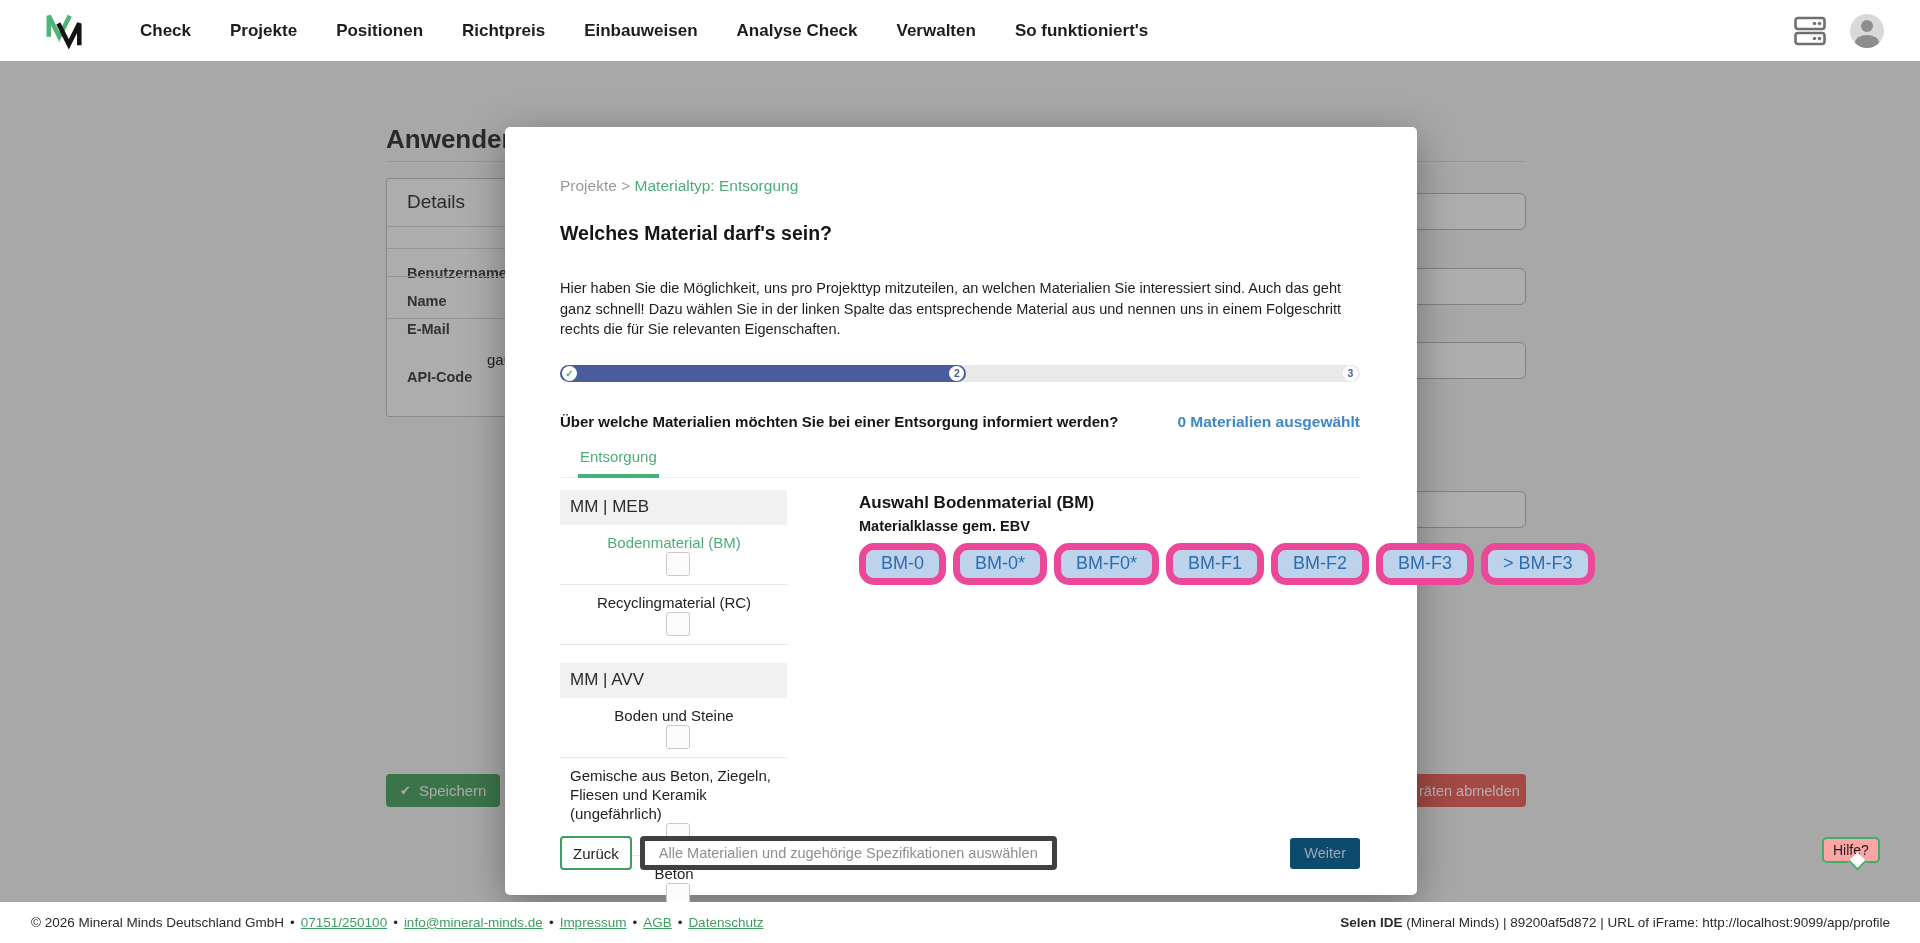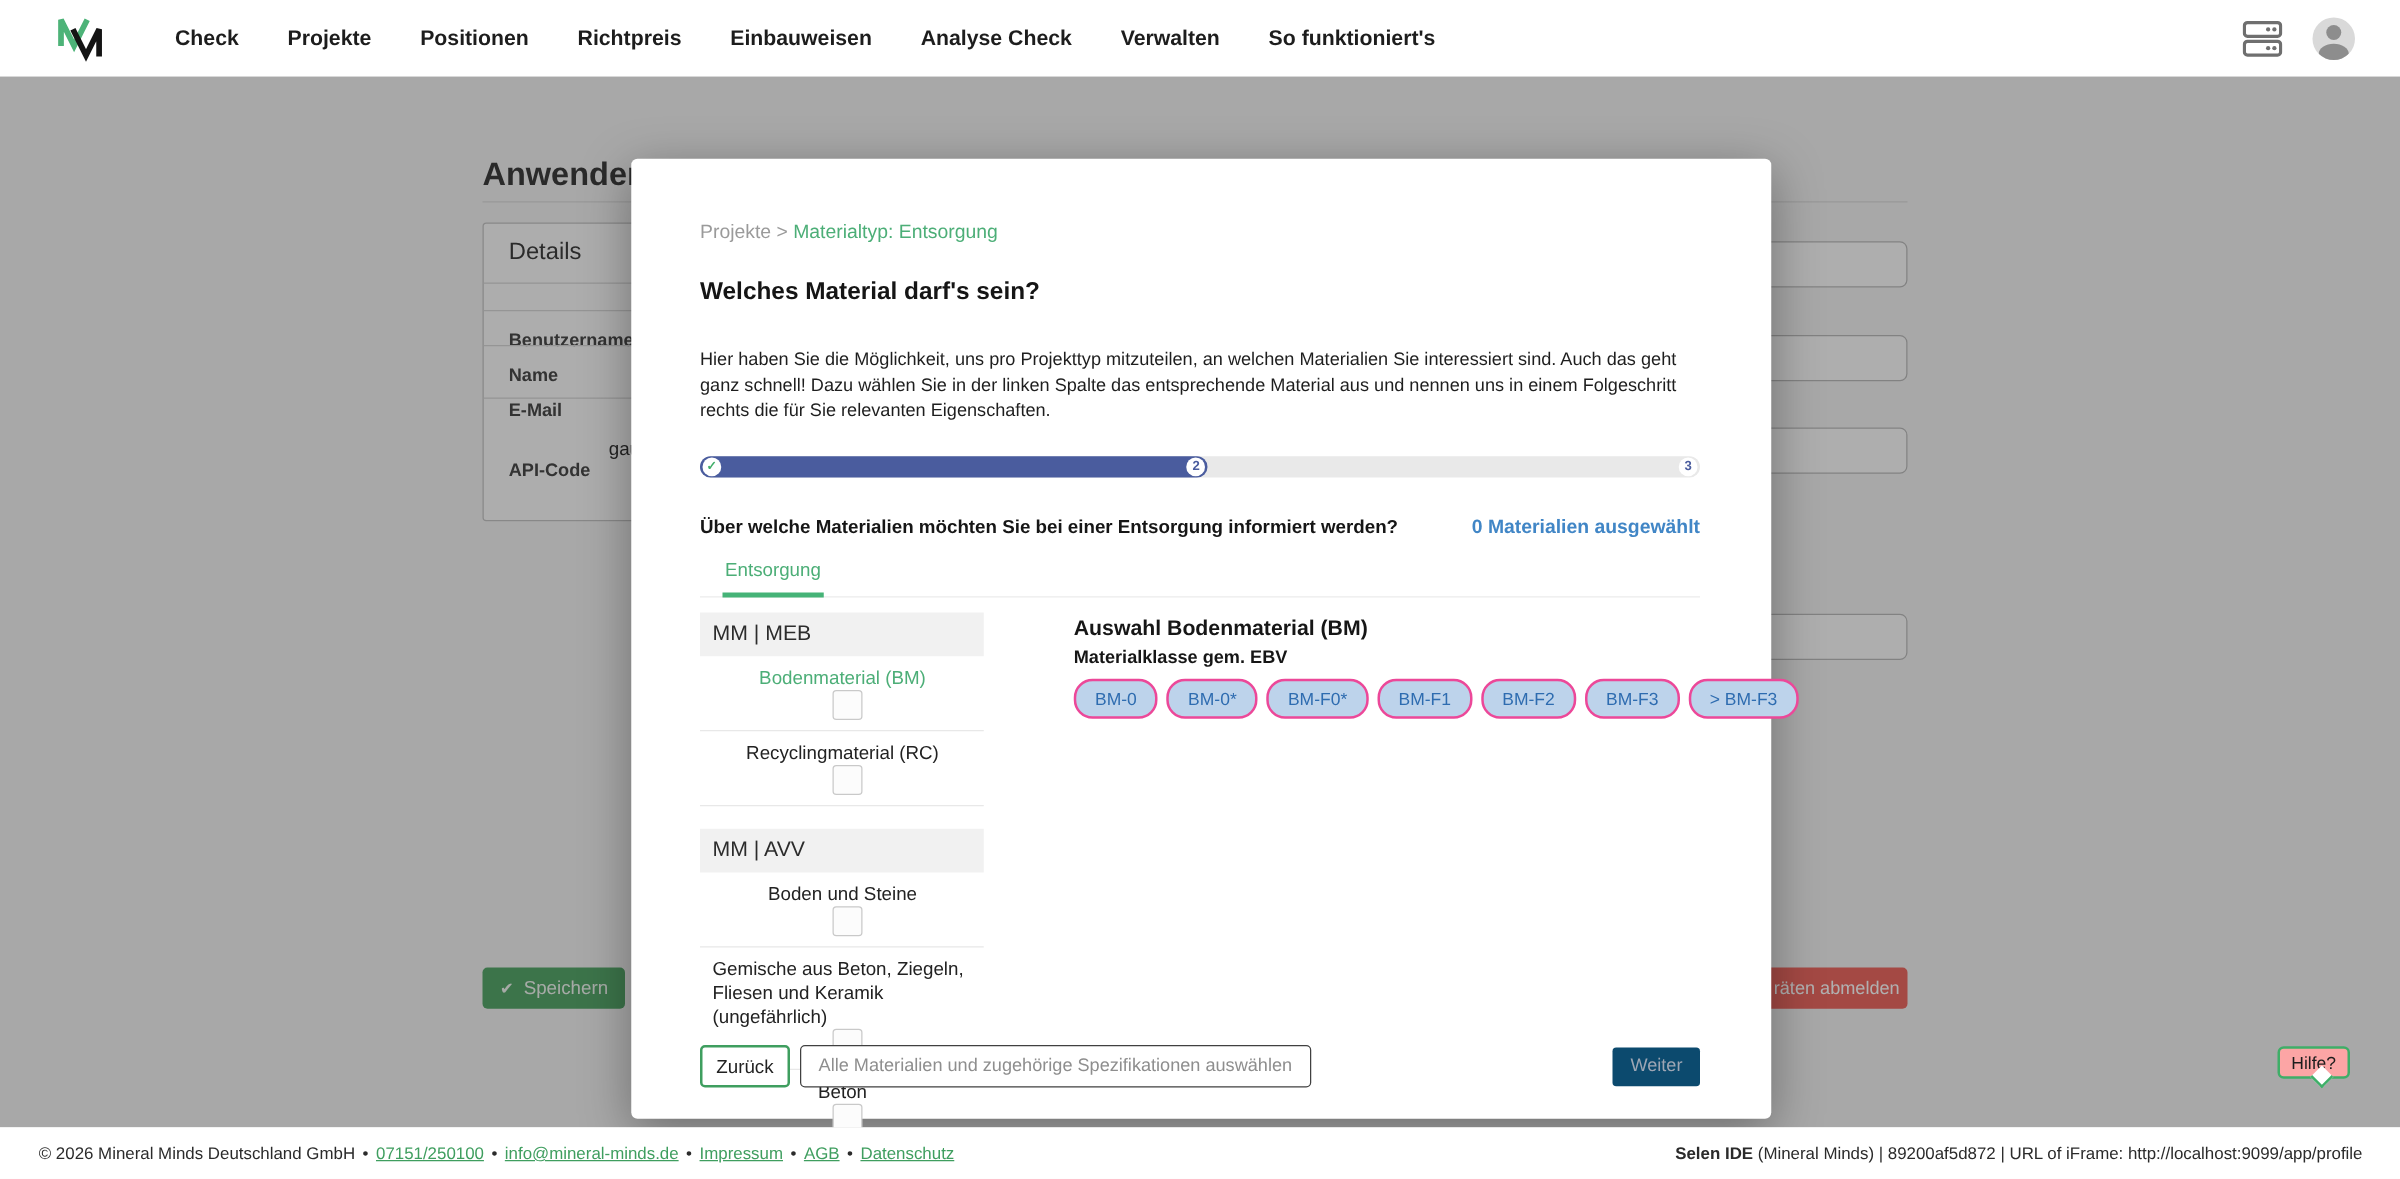--- a/index.html
+++ b/index.html
@@ -70,25 +70,25 @@
             padding:8px 9px 8px 10px;border-bottom:1px solid #e8e8e8;cursor:pointer;flex-direction:column;}
   .mat-item .lbl{font-size:15px;line-height:19px;color:#222;}
   .mat-item.active .lbl{color:#4cae77;}
   .checkbox{width:22px;height:22px;border:1px solid #c9c9c9;border-radius:3px;
             background:#fcfcfc;flex:none;margin-left:8px;}
   .sel-panel{margin-left:72px;flex:1;padding-top:3px;}
   .sel-title{font-size:17px;font-weight:700;color:#161616;}
   .sel-sub{margin-top:5px;font-size:14.5px;font-weight:700;color:#161616;}
   .chips{margin-top:9px;display:flex;gap:7px;}
   .chip{height:28px;display:flex;align-items:center;padding:0 15px;border-radius:15px;
-        background:#bdd3eb;border:2px solid #ec4899;color:#2e6cb0;font-size:14px;cursor:pointer;white-space:nowrap;}
+        background:#bdd3eb;border:7px solid #ec4899;color:#2e6cb0;font-size:18px;cursor:pointer;white-space:nowrap;}
   .m-actions{position:absolute;left:55px;right:57px;bottom:25px;display:flex;align-items:center;}
   .btn-back{height:34px;padding:0 11px;border:2px solid #3f9e5f;border-radius:4px;background:#fff;
             font-size:15px;color:#222;display:flex;align-items:center;}
-  .btn-selectall{margin-left:8px;height:34px;padding:0 14px;border:1px solid #404040;border-radius:4px;
+  .btn-selectall{margin-left:8px;height:34px;padding:0 14px;border:5px solid #404040;border-radius:4px;
                  background:#fff;font-size:14.5px;color:#8e8e8e;display:flex;align-items:center;}
   .btn-next{margin-left:auto;height:31px;padding:0 14px;background:#0c4a6e;border:none;border-radius:3px;
             color:#9ea6b4;font-size:14.5px;display:flex;align-items:center;}
 
   
   .help-bubble{position:absolute;left:1822px;top:776px;z-index:11;background:#fca5a5;
                border:2px solid #3fae68;border-radius:5px;padding:3px 9px;font-size:14px;color:#1d1d1d;}
   .help-tail{position:absolute;left:27px;bottom:-7px;width:11px;height:11px;background:#fff;
              border-right:2px solid #3fae68;border-bottom:2px solid #3fae68;transform:rotate(45deg);}
 

